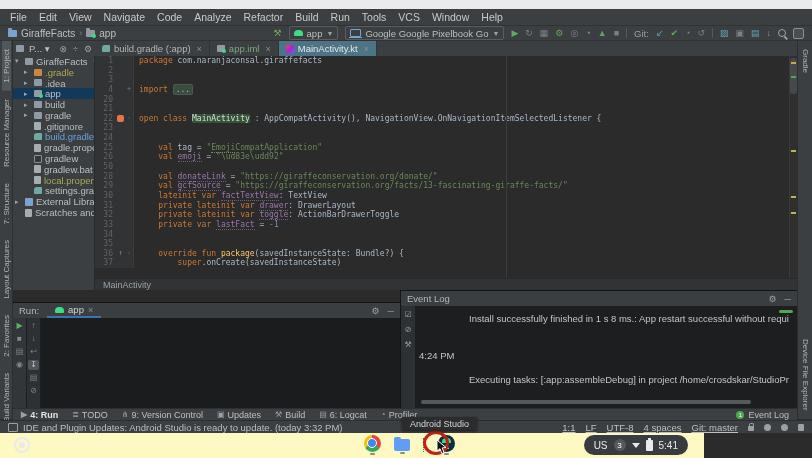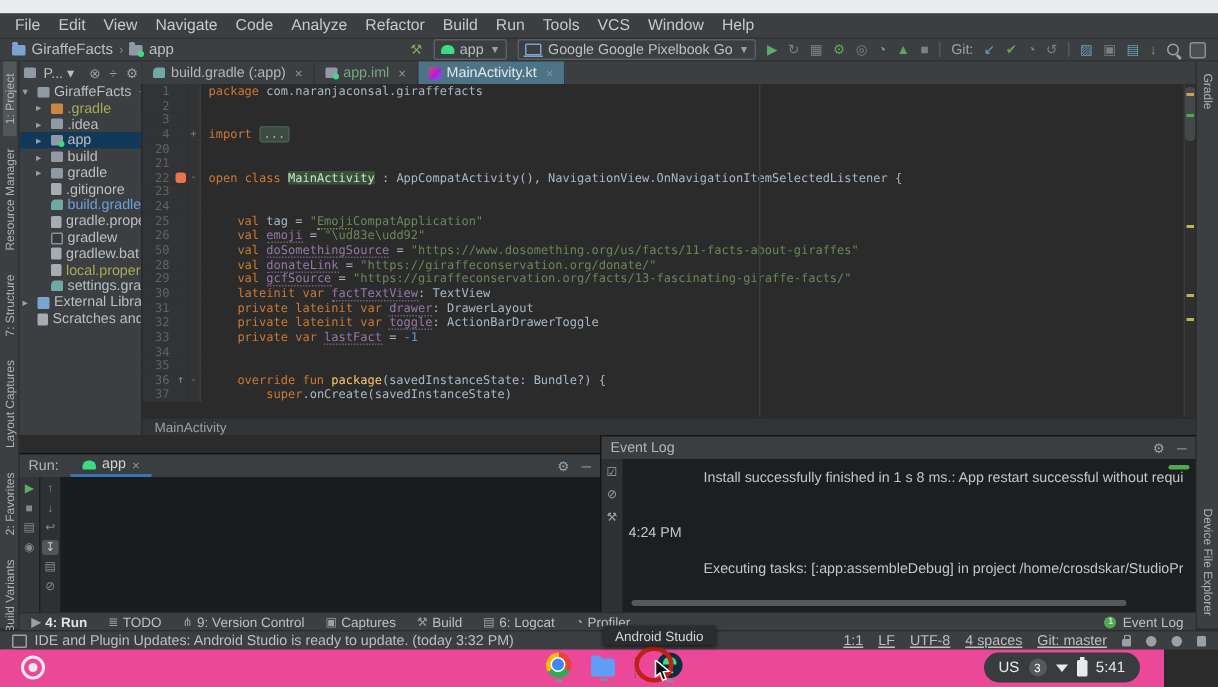--- a/index.html
+++ b/index.html
@@ -127,21 +127,21 @@
   
   #status-bar{left:0;top:420px;width:812px;height:13px;background:#3c3f41;display:flex;align-items:center;padding:0 8px;box-sizing:border-box;font-size:9.5px;color:#bdbfc1;border-top:1px solid #2c2e30;}
   #status-right{margin-left:auto;display:flex;align-items:center;gap:10px;text-decoration:underline;}
   .mini-lock{width:6px;height:5px;background:#9aa0a6;border-radius:1px;position:relative;margin-top:3px;}
   .mini-lock::before{content:"";position:absolute;top:-3px;left:1px;width:3px;height:3px;border:1px solid #9aa0a6;border-bottom:none;border-radius:2px 2px 0 0;}
   .mini-face{width:7px;height:7px;border-radius:50%;background:#9aa0a6;}
   .mini-col{width:6px;height:7px;background:#9aa0a6;border-radius:1px;}
   .win-ico{width:8px;height:7px;border:1px solid #9aa0a6;border-radius:1px;margin-right:5px;}
 
   
-  #shelf{left:0;top:433px;width:776px;height:25px;background:#ec4899;}
+  #shelf{left:0;top:433px;width:704px;height:25px;background:#fef9c3;}
   #launcher{position:absolute;left:14px;top:4px;width:16px;height:16px;border:2px solid #e8eaed;border-radius:50%;box-sizing:border-box;}
   #launcher::after{content:"";position:absolute;left:3px;top:3px;width:6px;height:6px;border-radius:50%;background:#e8eaed;}
   #shelf-icons{position:absolute;left:364px;top:2px;display:flex;gap:13px;align-items:center;}
   .shelf-app{display:flex;flex-direction:column;align-items:center;gap:1px;}
   .app-dash{width:5px;height:2px;border-radius:1px;background:#8a8d90;}
   .chrome-ico{width:17px;height:17px;border-radius:50%;background:conic-gradient(#ea4335 0 120deg,#34a853 120deg 240deg,#fbbc05 240deg 360deg);position:relative;}
   .chrome-ico::after{content:"";position:absolute;left:4.5px;top:4.5px;width:8px;height:8px;border-radius:50%;background:#4285f4;border:1.5px solid #fff;box-sizing:content-box;margin:-1.5px;}
   .files-ico{width:16px;height:12px;background:#5f9df6;border-radius:2px;position:relative;margin-top:3px;}
   .files-ico::before{content:"";position:absolute;top:-2px;left:0;width:7px;height:3px;background:#5f9df6;border-radius:2px 2px 0 0;}
   .as-ico{width:17px;height:17px;border-radius:50%;background:#0c2f3f;position:relative;}
@@ -358,21 +358,21 @@
         <div class="cl"><span class="ln">2</span><span class="gslot"></span><span class="fslot"></span><span class="ctext"></span></div>
         <div class="cl"><span class="ln">3</span><span class="gslot"></span><span class="fslot"></span><span class="ctext"></span></div>
         <div class="cl"><span class="ln">4</span><span class="gslot"></span><span class="fslot">+</span><span class="ctext"><span class="kw">import</span><span class="pl"> </span><span class="foldbox">...</span></span></div>
         <div class="cl"><span class="ln">20</span><span class="gslot"></span><span class="fslot"></span><span class="ctext"></span></div>
         <div class="cl"><span class="ln">21</span><span class="gslot"></span><span class="fslot"></span><span class="ctext"></span></div>
         <div class="cl"><span class="ln">22</span><span class="gslot"><span class="g-android"></span></span><span class="fslot">-</span><span class="ctext"><span class="kw">open</span><span class="pl"> </span><span class="kw">class</span><span class="pl"> </span><span class="hl">MainActivity</span><span class="pl"> : AppCompatActivity(), NavigationView.OnNavigationItemSelectedListener {</span></span></div>
         <div class="cl"><span class="ln">23</span><span class="gslot"></span><span class="fslot"></span><span class="ctext"></span></div>
         <div class="cl"><span class="ln">24</span><span class="gslot"></span><span class="fslot"></span><span class="ctext"></span></div>
         <div class="cl"><span class="ln">25</span><span class="gslot"></span><span class="fslot"></span><span class="ctext"><span class="pl">    </span><span class="kw">val</span><span class="pl"> tag = </span><span class="str">"</span><span class="stru">Emoji</span><span class="str">CompatApplication"</span></span></div>
         <div class="cl"><span class="ln">26</span><span class="gslot"></span><span class="fslot"></span><span class="ctext"><span class="pl">    </span><span class="kw">val</span><span class="pl"> </span><span class="prop">emoji</span><span class="pl"> = </span><span class="str">"\ud83e\udd92"</span></span></div>
-        <div class="cl"><span class="ln">50</span><span class="gslot"></span><span class="fslot"></span><span class="ctext"><span class="pl">    </span><span class="kw">val</span><span class="pl"> </span><span class="prop">doSomethingSource</span><span class="pl"> = </span><span class="str">"https://www.dosomething.org/us/facts/11-facts-about-giraffes"</span></span></div>
+        <div class="cl"><span class="ln">50</span><span class="gslot"></span><span class="fslot"></span></div>
         <div class="cl"><span class="ln">28</span><span class="gslot"></span><span class="fslot"></span><span class="ctext"><span class="pl">    </span><span class="kw">val</span><span class="pl"> </span><span class="prop">donateLink</span><span class="pl"> = </span><span class="str">"https://giraffeconservation.org/donate/"</span></span></div>
         <div class="cl"><span class="ln">29</span><span class="gslot"></span><span class="fslot"></span><span class="ctext"><span class="pl">    </span><span class="kw">val</span><span class="pl"> </span><span class="prop">gcfSource</span><span class="pl"> = </span><span class="str">"https://giraffeconservation.org/facts/13-fascinating-giraffe-facts/"</span></span></div>
         <div class="cl"><span class="ln">30</span><span class="gslot"></span><span class="fslot"></span><span class="ctext"><span class="pl">    </span><span class="kw">lateinit var</span><span class="pl"> </span><span class="prop">factTextView</span><span class="pl">: TextView</span></span></div>
         <div class="cl"><span class="ln">31</span><span class="gslot"></span><span class="fslot"></span><span class="ctext"><span class="pl">    </span><span class="kw">private lateinit var</span><span class="pl"> </span><span class="prop">drawer</span><span class="pl">: DrawerLayout</span></span></div>
         <div class="cl"><span class="ln">32</span><span class="gslot"></span><span class="fslot"></span><span class="ctext"><span class="pl">    </span><span class="kw">private lateinit var</span><span class="pl"> </span><span class="prop">toggle</span><span class="pl">: ActionBarDrawerToggle</span></span></div>
         <div class="cl"><span class="ln">33</span><span class="gslot"></span><span class="fslot"></span><span class="ctext"><span class="pl">    </span><span class="kw">private var</span><span class="pl"> </span><span class="prop">lastFact</span><span class="pl"> = </span><span class="num">-1</span></span></div>
         <div class="cl"><span class="ln">34</span><span class="gslot"></span><span class="fslot"></span><span class="ctext"></span></div>
         <div class="cl"><span class="ln">35</span><span class="gslot"></span><span class="fslot"></span><span class="ctext"></span></div>
         <div class="cl"><span class="ln">36</span><span class="gslot"><span class="g-override">↑</span></span><span class="fslot">-</span><span class="ctext"><span class="pl">    </span><span class="kw">override fun</span><span class="pl"> </span><span class="fn">package</span><span class="pl">(savedInstanceState: Bundle?) {</span></span></div>
         <div class="cl"><span class="ln">37</span><span class="gslot"></span><span class="fslot"></span><span class="ctext"><span class="pl">        </span><span class="kw">super</span><span class="pl">.onCreate(savedInstanceState)</span></span></div>
@@ -466,21 +466,21 @@
         <span class="bb-item">
           <span class="g">≣</span>
           <span>TODO</span>
         </span>
         <span class="bb-item">
           <span class="g">⋔</span>
           <span>9: Version Control</span>
         </span>
         <span class="bb-item">
           <span class="g">▣</span>
-          <span>Captures</span>
+          <span>Updates</span>
         </span>
         <span class="bb-item">
           <span class="g">⚒</span>
           <span>Build</span>
         </span>
         <span class="bb-item">
           <span class="g">▤</span>
           <span>6: Logcat</span>
         </span>
         <span class="bb-item">

